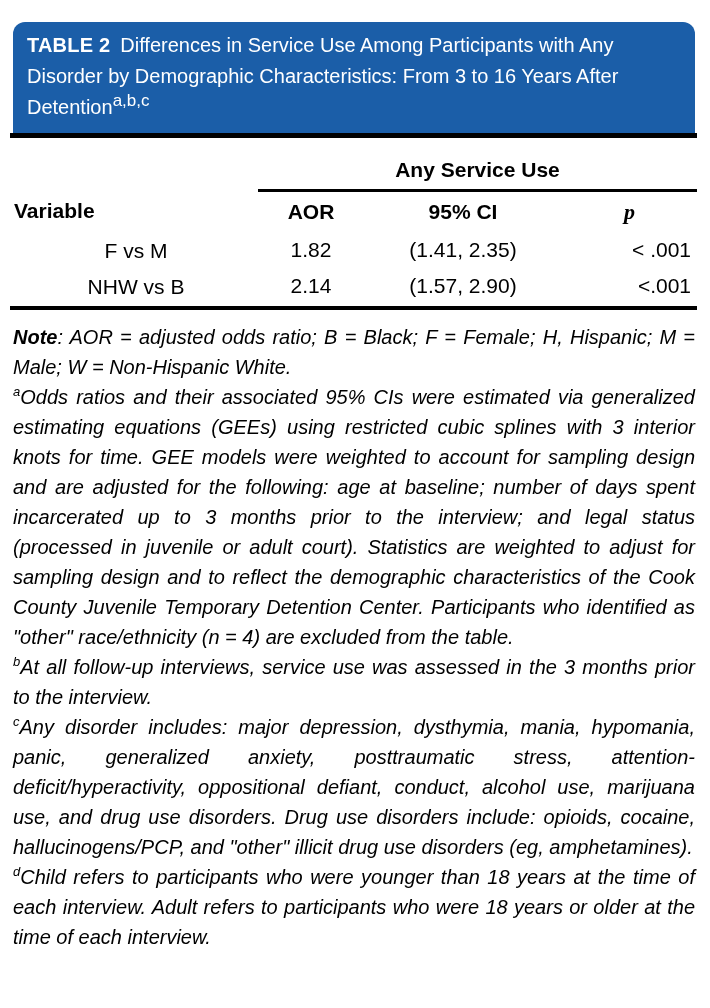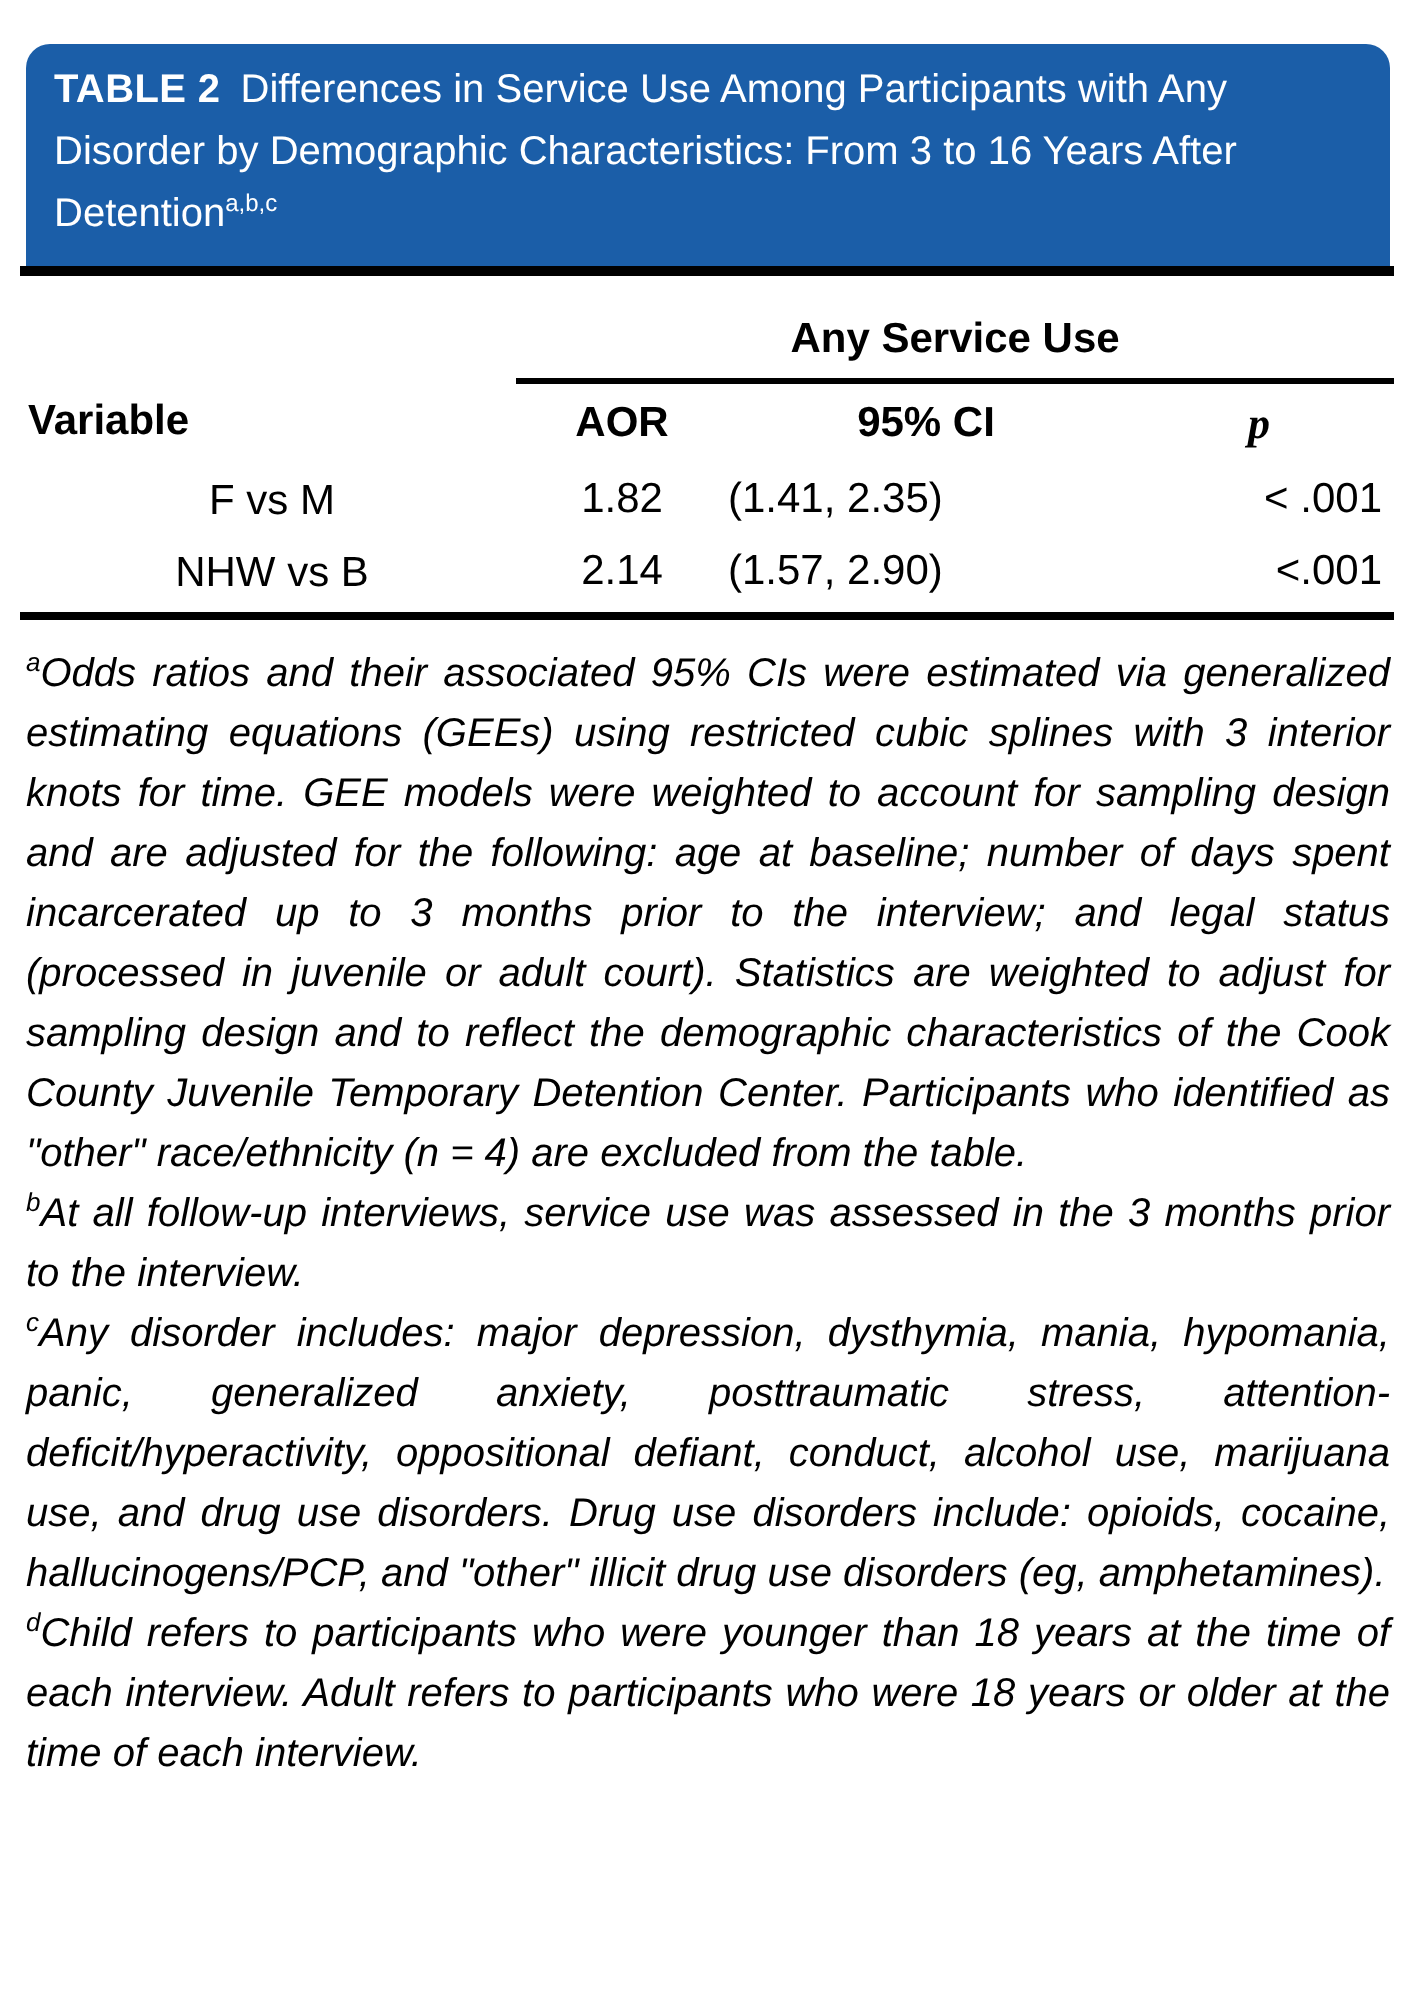--- a/index.html
+++ b/index.html
@@ -18,21 +18,21 @@
     margin: 22px 15px 0 13px;
     background: #1B5EA8;
     color: #ffffff;
     border-radius: 12px 12px 0 0;
     padding: 8px 14px 10px 14px;
     font-size: 20px;
     line-height: 31px;
   }
   .tlabel { font-weight: 700; margin-right: 10px; letter-spacing: 0.2px; }
   .ttitle { font-weight: 400; }
-  .tsup { font-size: 12px; vertical-align: super; line-height: 0; }
+  .tsup { font-size: 17px; vertical-align: super; line-height: 0; }
 
   .rule {
     height: 4px;
     background: #000000;
     margin: 0 13px 0 10px;
   }
   .rule.top { height: 5px; }
 
   
   table.stats {
@@ -59,21 +59,21 @@
   .head-row th { height: 40px; font-weight: 700; }
   .th-var { text-align: left; padding-left: 4px; }
   .th-aor { text-align: center; }
   .th-ci  { text-align: center; }
   .th-p   { text-align: center; font-style: italic; font-family: "Liberation Serif", serif; font-size: 22px; }
 
   tbody td { height: 36px; }
   .c-var { text-align: center; padding-left: 4px; }
   .c-var sup { font-size: 13px; }
   .c-aor { text-align: center; }
-  .c-ci  { }
+  .c-ci  { text-align: center; }
   .c-p   { text-align: right; padding-right: 6px; }
 
   .table-bottom { margin-top: 2px; }
 
   
   .notes {
     margin: 12px 15px 0 13px;
     font-style: italic;
     font-size: 20px;
     line-height: 30px;
@@ -129,19 +129,20 @@
         <td class="c-aor">2.14</td>
         <td class="c-ci">(1.57, 2.90)</td>
         <td class="c-p">&lt;.001</td>
       </tr>
     </tbody>
   </table>
 
   <div class="rule table-bottom"></div>
 
   <div class="notes">
+    <p><b>Note</b><span>: AOR = adjusted odds ratio; B = Black; F = Female; H, Hispanic; M = Male; W = Non-Hispanic White.</span></p>
     <p><sup>a</sup><span>Odds ratios and their associated 95% CIs were estimated via generalized estimating equations (GEEs) using restricted cubic splines with 3 interior knots for time. GEE models were weighted to account for sampling design and are adjusted for the following: age at baseline; number of days spent incarcerated up to 3 months prior to the interview; and legal status (processed in juvenile or adult court). Statistics are weighted to adjust for sampling design and to reflect the demographic characteristics of the Cook County Juvenile Temporary Detention Center. Participants who identified as "other" race/ethnicity (n = 4) are excluded from the table.</span></p>
     <p><sup>b</sup><span>At all follow-up interviews, service use was assessed in the 3 months prior to the interview.</span></p>
     <p><sup>c</sup><span>Any disorder includes: major depression, dysthymia, mania, hypomania, panic, generalized anxiety, posttraumatic stress, attention-deficit/hyperactivity, oppositional defiant, conduct, alcohol use, marijuana use, and drug use disorders. Drug use disorders include: opioids, cocaine, hallucinogens/PCP, and "other" illicit drug use disorders (eg, amphetamines).</span></p>
     <p><sup>d</sup><span>Child refers to participants who were younger than 18 years at the time of each interview. Adult refers to participants who were 18 years or older at the time of each interview.</span></p>
   </div>
 
 </div>
 
 </body></html>

